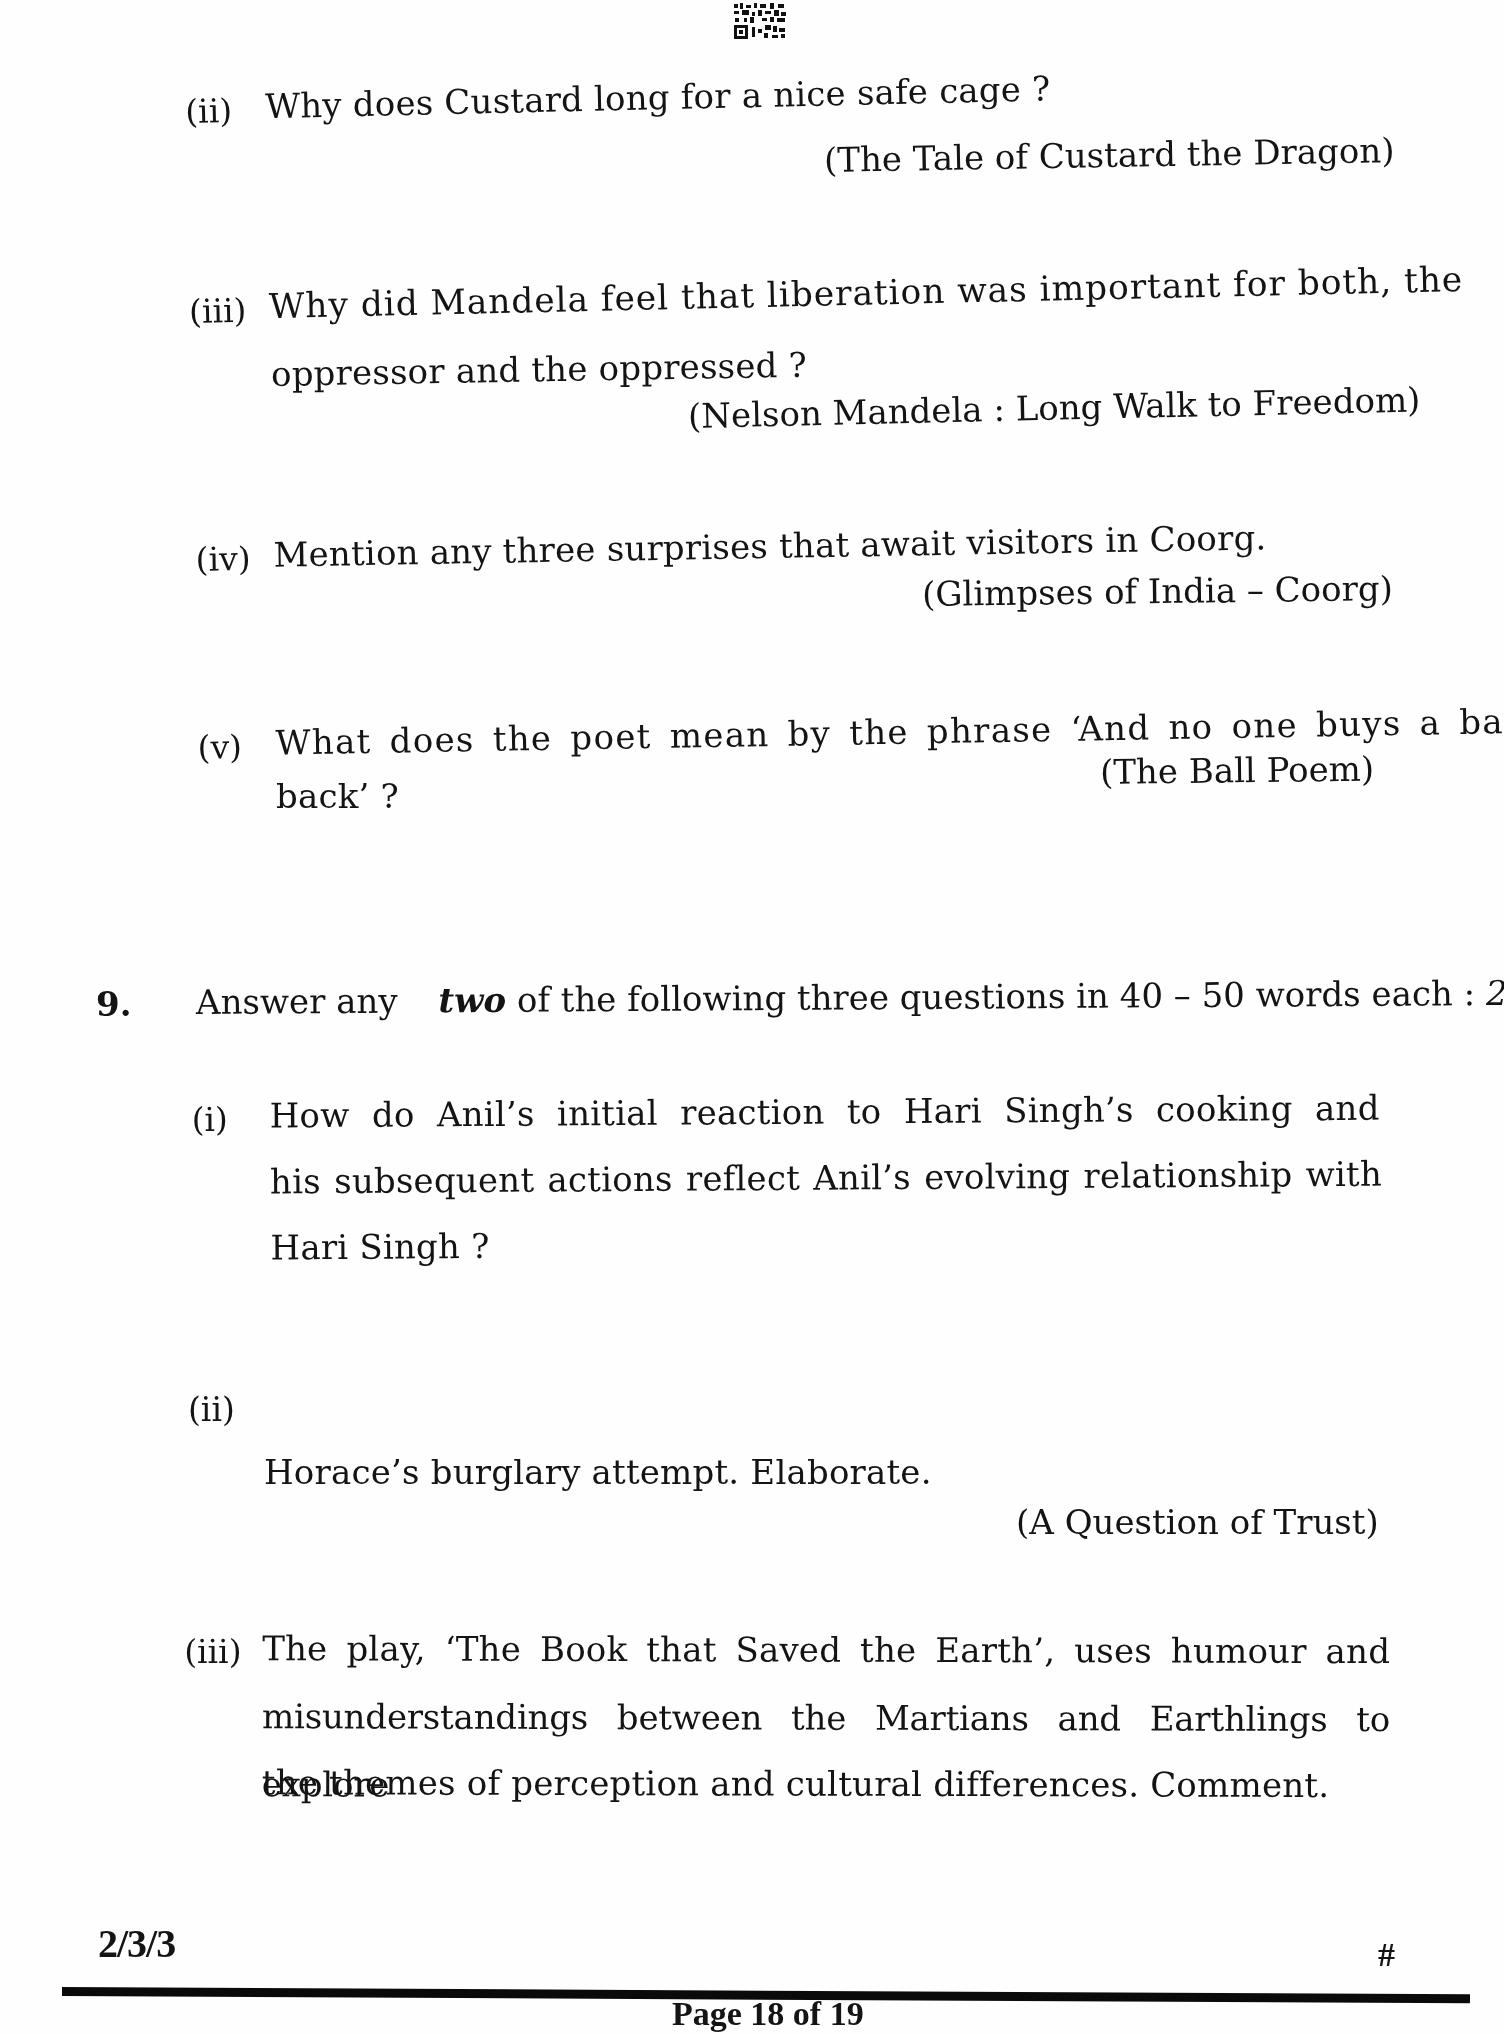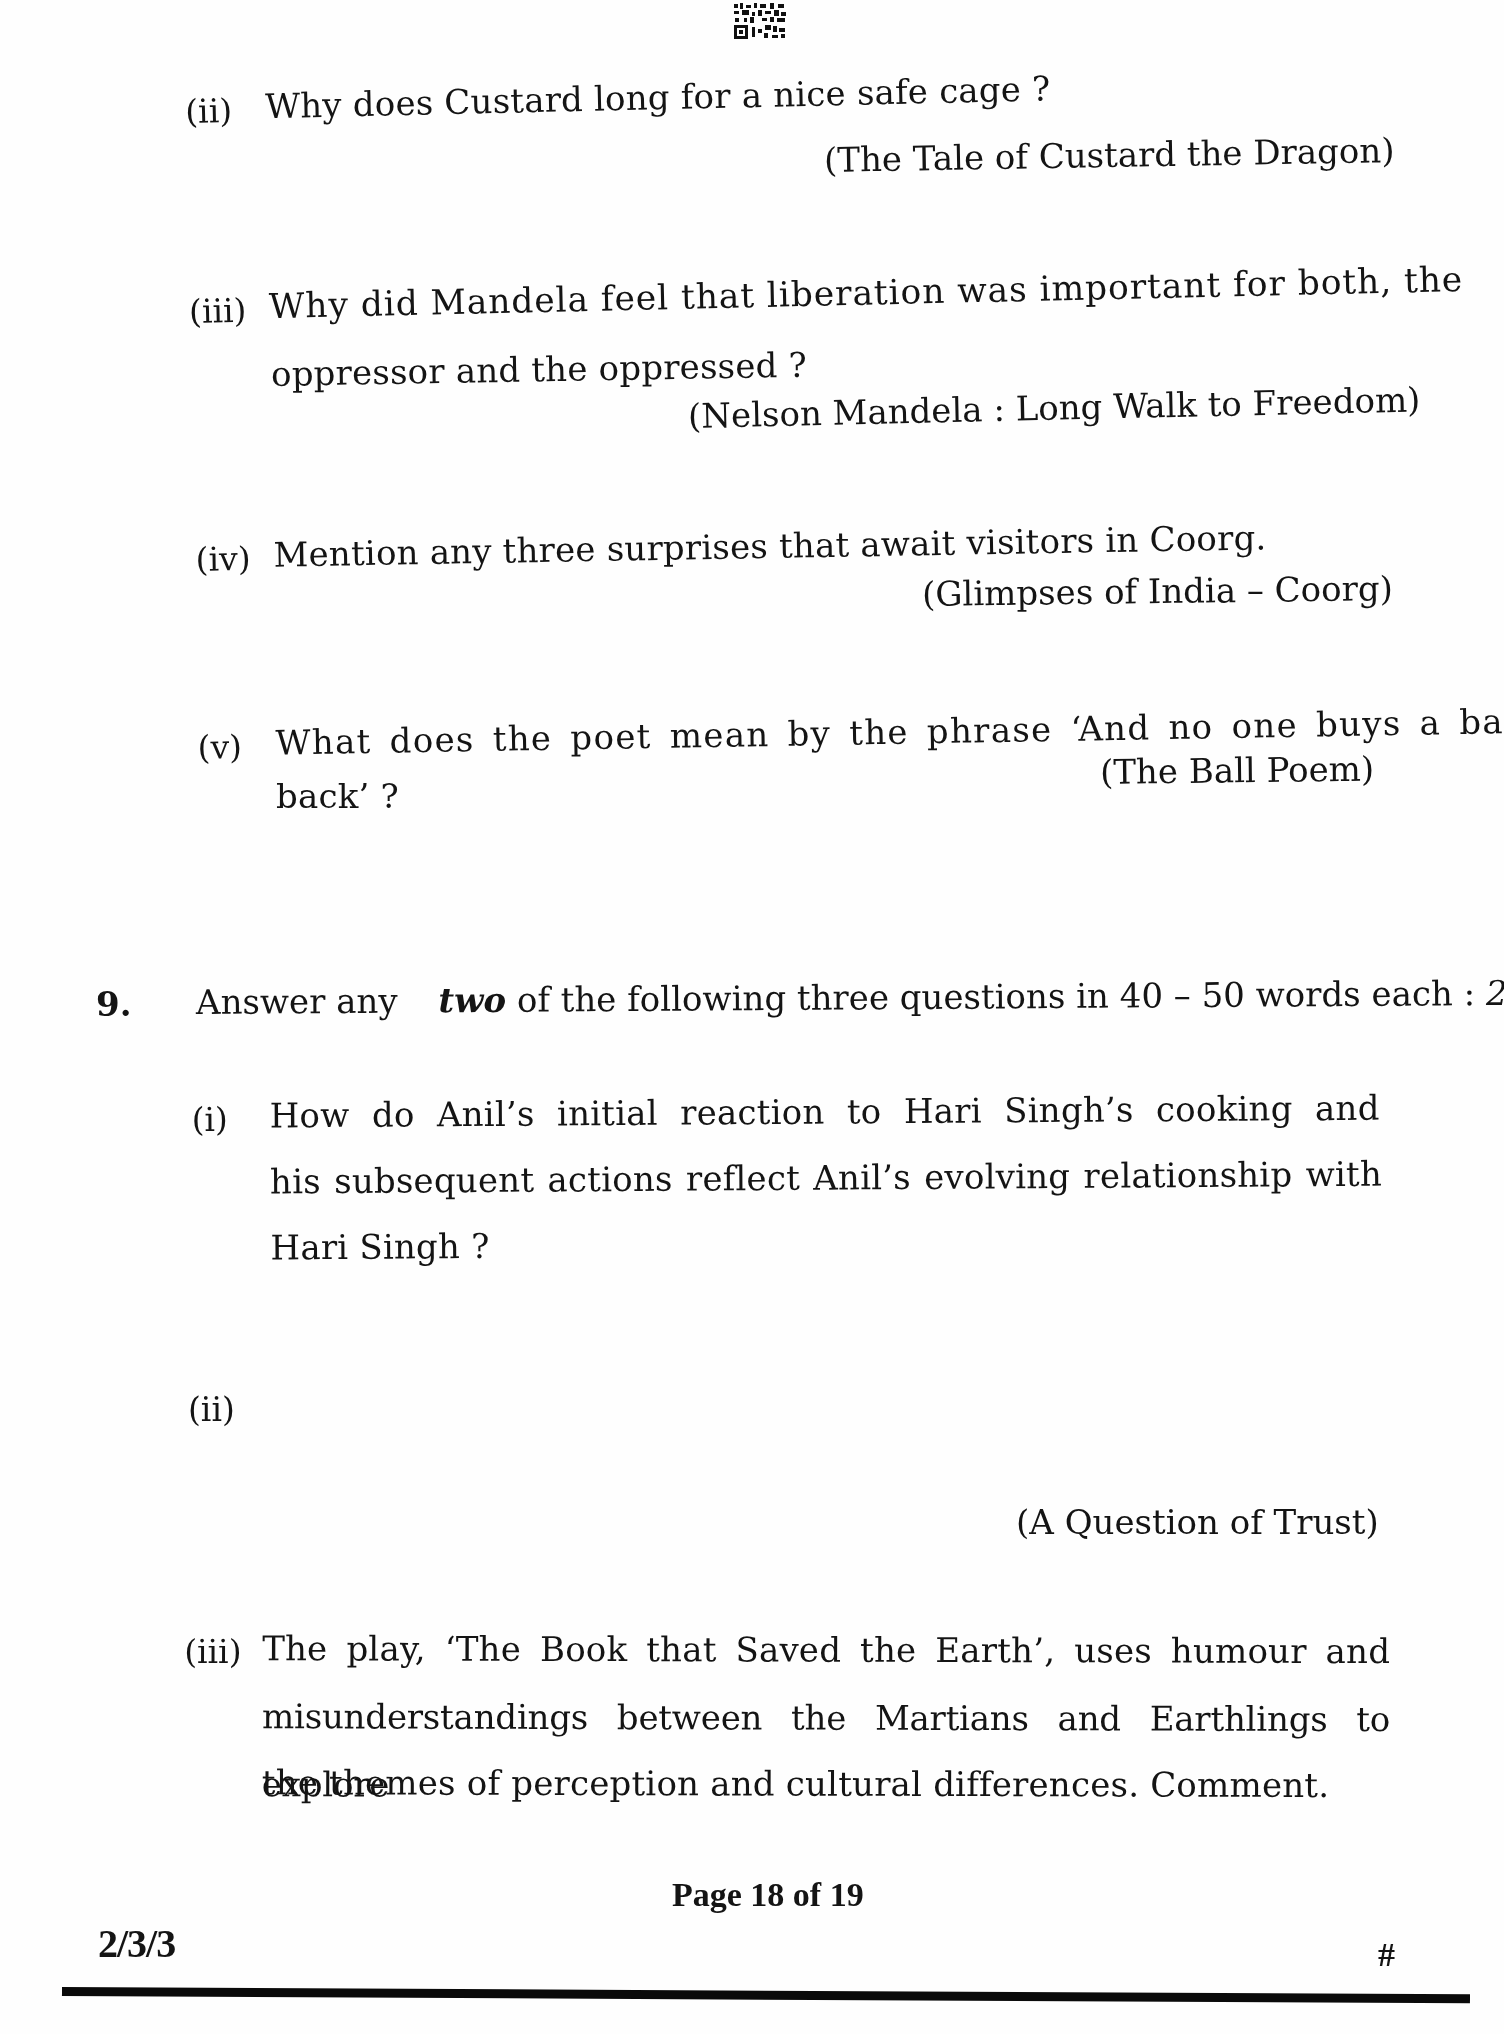--- a/index.html
+++ b/index.html
@@ -164,28 +164,29 @@
 
   <div class="abs tilt-d" style="left:192px; top:1080px; width:1200px; height:200px;">
     <span class="abs label" style="left:0; top:20px;">(i)</span>
     <div class="abs q-text justify-full" style="left:78px; top:2px; width:1110px;">How do Anil’s initial reaction to Hari Singh’s cooking and</div>
     <div class="abs q-text justify-full" style="left:78px; top:68px; width:1112px;">his subsequent actions reflect Anil’s evolving relationship with</div>
     <div class="abs q-text" style="left:78px; top:134px; white-space:nowrap;">Hari Singh ?</div>
   </div>
 
   <div class="abs" style="left:188px; top:1372px; width:1210px; height:160px;">
     <span class="abs label" style="left:0; top:18px;">(ii)</span>
+    <div class="abs q-text" style="left:76px; top:66px; white-space:nowrap;">Horace’s burglary attempt. Elaborate.</div>
   </div>
   <div class="abs source" style="left:1016px; top:1502px;">(A Question of Trust)</div>
 
   <div class="abs tilt-e" style="left:184px; top:1614px; width:1220px; height:200px;">
     <span class="abs label" style="left:0; top:18px;">(iii)</span>
     <div class="abs q-text justify-full" style="left:78px; top:0; width:1128px;">The play, ‘The Book that Saved the Earth’, uses humour and</div>
     <div class="abs q-text justify-full" style="left:78px; top:68px; width:1128px; letter-spacing:-0.2px;">misunderstandings between the Martians and Earthlings to explore</div>
     <div class="abs q-text" style="left:78px; top:134px; white-space:nowrap;">the themes of perception and cultural differences. Comment.</div>
   </div>
 
   <div class="abs footer-left" style="left:60px; top:1920px;margin-left:38px;">2/3/3</div>
-  <div class="abs footer-center" style="left:672px; top:1876px;">Page 18 of 19</div>
+  <div class="abs footer-center" style="left:672px; top:1995px;">Page 18 of 19</div>
   <div class="abs footer-right" style="left:1378px; top:1936px;">#</div>
   <div class="rule"></div>
 
 </div>
 
 </body></html>

